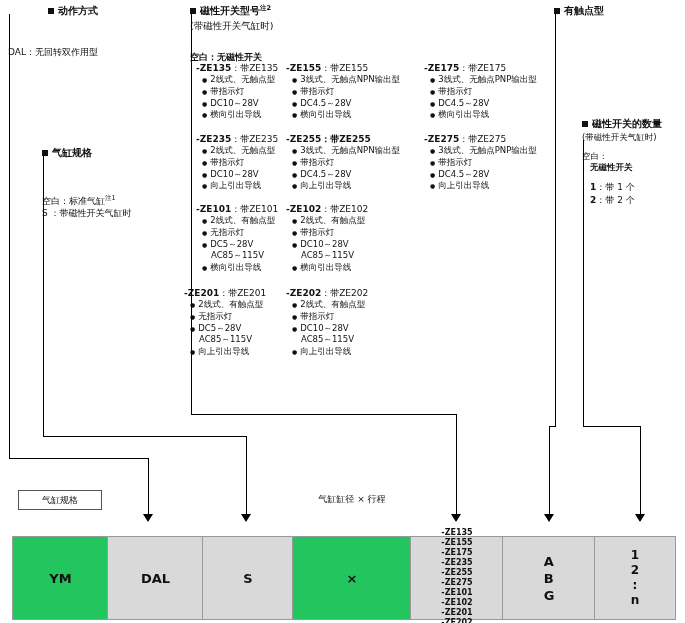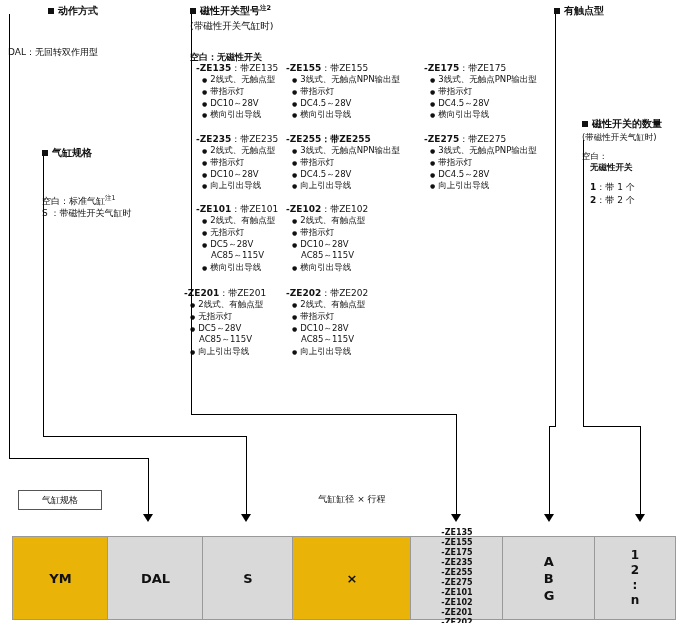--- a/index.html
+++ b/index.html
@@ -17,21 +17,21 @@
   .b{font-weight:bold;}
   .blk{position:absolute;}
   .bullets{font-size:8.5px;line-height:11.5px;}
   .bullets div{white-space:nowrap;}
   .dot:before{content:"\25CF";font-size:6px;margin-right:3px;vertical-align:middle;}
   .line{position:absolute;background:#000;}
   .vline{width:1px;}
   .hline{height:1px;}
   .arrow-d{position:absolute;width:0;height:0;border-left:5px solid transparent;border-right:5px solid transparent;border-top:8px solid #000;}
   .cell{position:absolute;border:1px solid #999;background:#d9d9d9;display:flex;align-items:center;justify-content:center;text-align:center;}
-  .cell.white{background:#eab308;}
+  .cell.white{background:#22c55e;}
   .cellbig{font-size:13px;font-weight:bold;}
   .labelbox{position:absolute;border:1px solid #555;background:#fff;display:flex;align-items:center;justify-content:center;font-size:9px;}
   .stack{font-size:8px;line-height:10px;font-weight:bold;text-align:left;}
   .sup{font-size:6.5px;vertical-align:super;}
   .vsmall{font-size:8.5px;line-height:11px;}
   .nlist{font-size:9px;line-height:13px;}
 </style>
 </head>
 <body>
 

